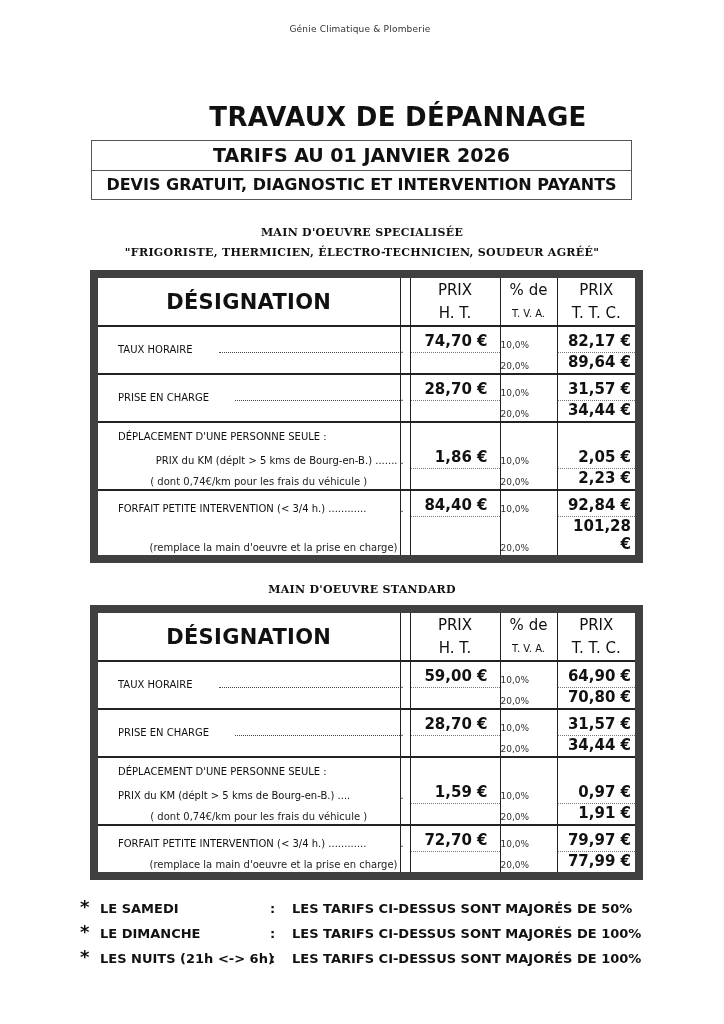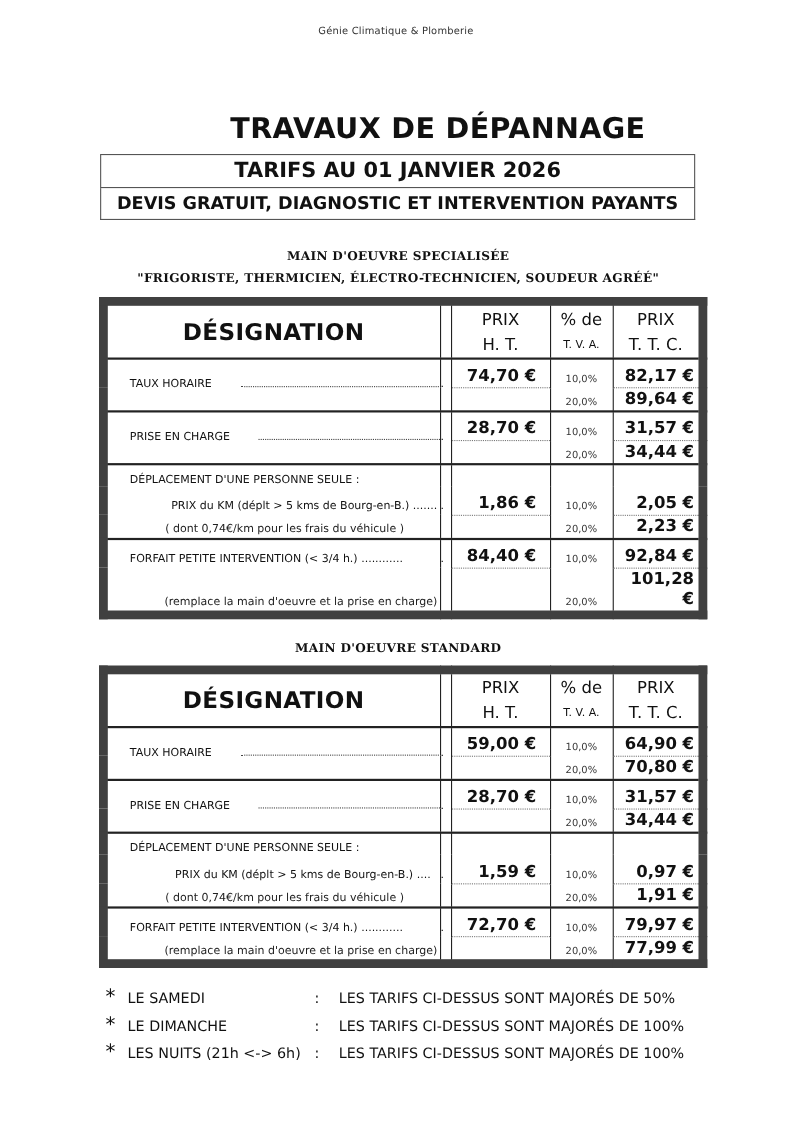--- a/index.html
+++ b/index.html
@@ -23,29 +23,29 @@
   table.tarifs { border: 8px solid #404040; }
   tr.head td { height: 52px; text-align: center; vertical-align: middle; }
   tr.head { border-bottom: 2px solid #222; }
   .hd-des { font-size: 21px; font-weight: bold; letter-spacing: 0.3px; }
   .hd-2l span { display: block; line-height: 23px; font-size: 15px; }
   .hd-2l span.small { font-size: 10px; }
   tr.grp-end { border-bottom: 2px solid #222; }
   td.cell-des { font-size: 10px; padding-left: 20px !important; text-align: left; white-space: nowrap; overflow: hidden; }
   td.cell-gap { text-align: left; font-size: 10px; }
   td.cell-ht { text-align: right; padding-right: 12px !important; font-size: 15px; font-weight: bold; }
-  td.cell-tva { text-align: center; font-size: 9px; color: #333; padding-bottom: 2px !important; }
+  td.cell-tva { text-align: left; font-size: 9px; color: #333; padding-bottom: 2px !important; }
   td.cell-ttc { text-align: right; padding-right: 4px !important; font-size: 15px; font-weight: bold; }
   tr.r1 td { height: 26px; padding-bottom: 2px; }
   tr.r2 td { height: 22px; padding-bottom: 2px; }
   tr.r1 td.dotb { border-bottom: 1px dotted #777; }
   tr.pre td { height: 20px; vertical-align: bottom; }
   .leader { display: inline-block; border-bottom: 1px dotted #444; vertical-align: baseline; height: 1px; margin-left: 26px; }
   .note { font-size: 8px; color: #222; }
-  .surcharges { position: absolute; left: 96px; top: 896px; font-size: 13px; font-weight: normal; }
+  .surcharges { position: absolute; left: 80px; top: 896px; font-size: 13px; font-weight: bold; }
   .sc-row { height: 25px; line-height: 25px; white-space: nowrap; }
   .sc-star { display: inline-block; width: 20px; font-size: 18px; vertical-align: top; line-height: 22px; }
   .sc-label { display: inline-block; width: 170px; }
   .sc-colon { display: inline-block; width: 22px; }
 </style>
 </head>
 <body>
 
 <div class="logo">
   <span class="logo-sub">Génie Climatique &amp; Plomberie</span>
@@ -204,21 +204,21 @@
   </tr>
 
   <tr class="pre">
     <td class="cell-des" style="padding-left:20px;">DÉPLACEMENT D'UNE PERSONNE SEULE :</td>
     <td></td>
         <td></td>
         <td></td>
         <td></td>
   </tr>
   <tr class="r1">
-    <td class="cell-des" style="text-align:right; padding-right:8px;margin-left:36px;">PRIX du KM (déplt &gt; 5 kms de Bourg-en-B.) ....</td>
+    <td class="cell-des" style="padding-right:8px;margin-left:36px;">PRIX du KM (déplt &gt; 5 kms de Bourg-en-B.) ....</td>
     <td class="cell-gap">.</td>
     <td class="cell-ht dotb">1,59 €</td>
     <td class="cell-tva">10,0%</td>
     <td class="cell-ttc dotb">0,97 €</td>
   </tr>
   <tr class="r2 grp-end">
     <td class="cell-des note" style="text-align:center;">( dont 0,74€/km pour les frais du véhicule )</td>
     <td></td>
     <td class="cell-ht"></td>
     <td class="cell-tva">20,0%</td>

